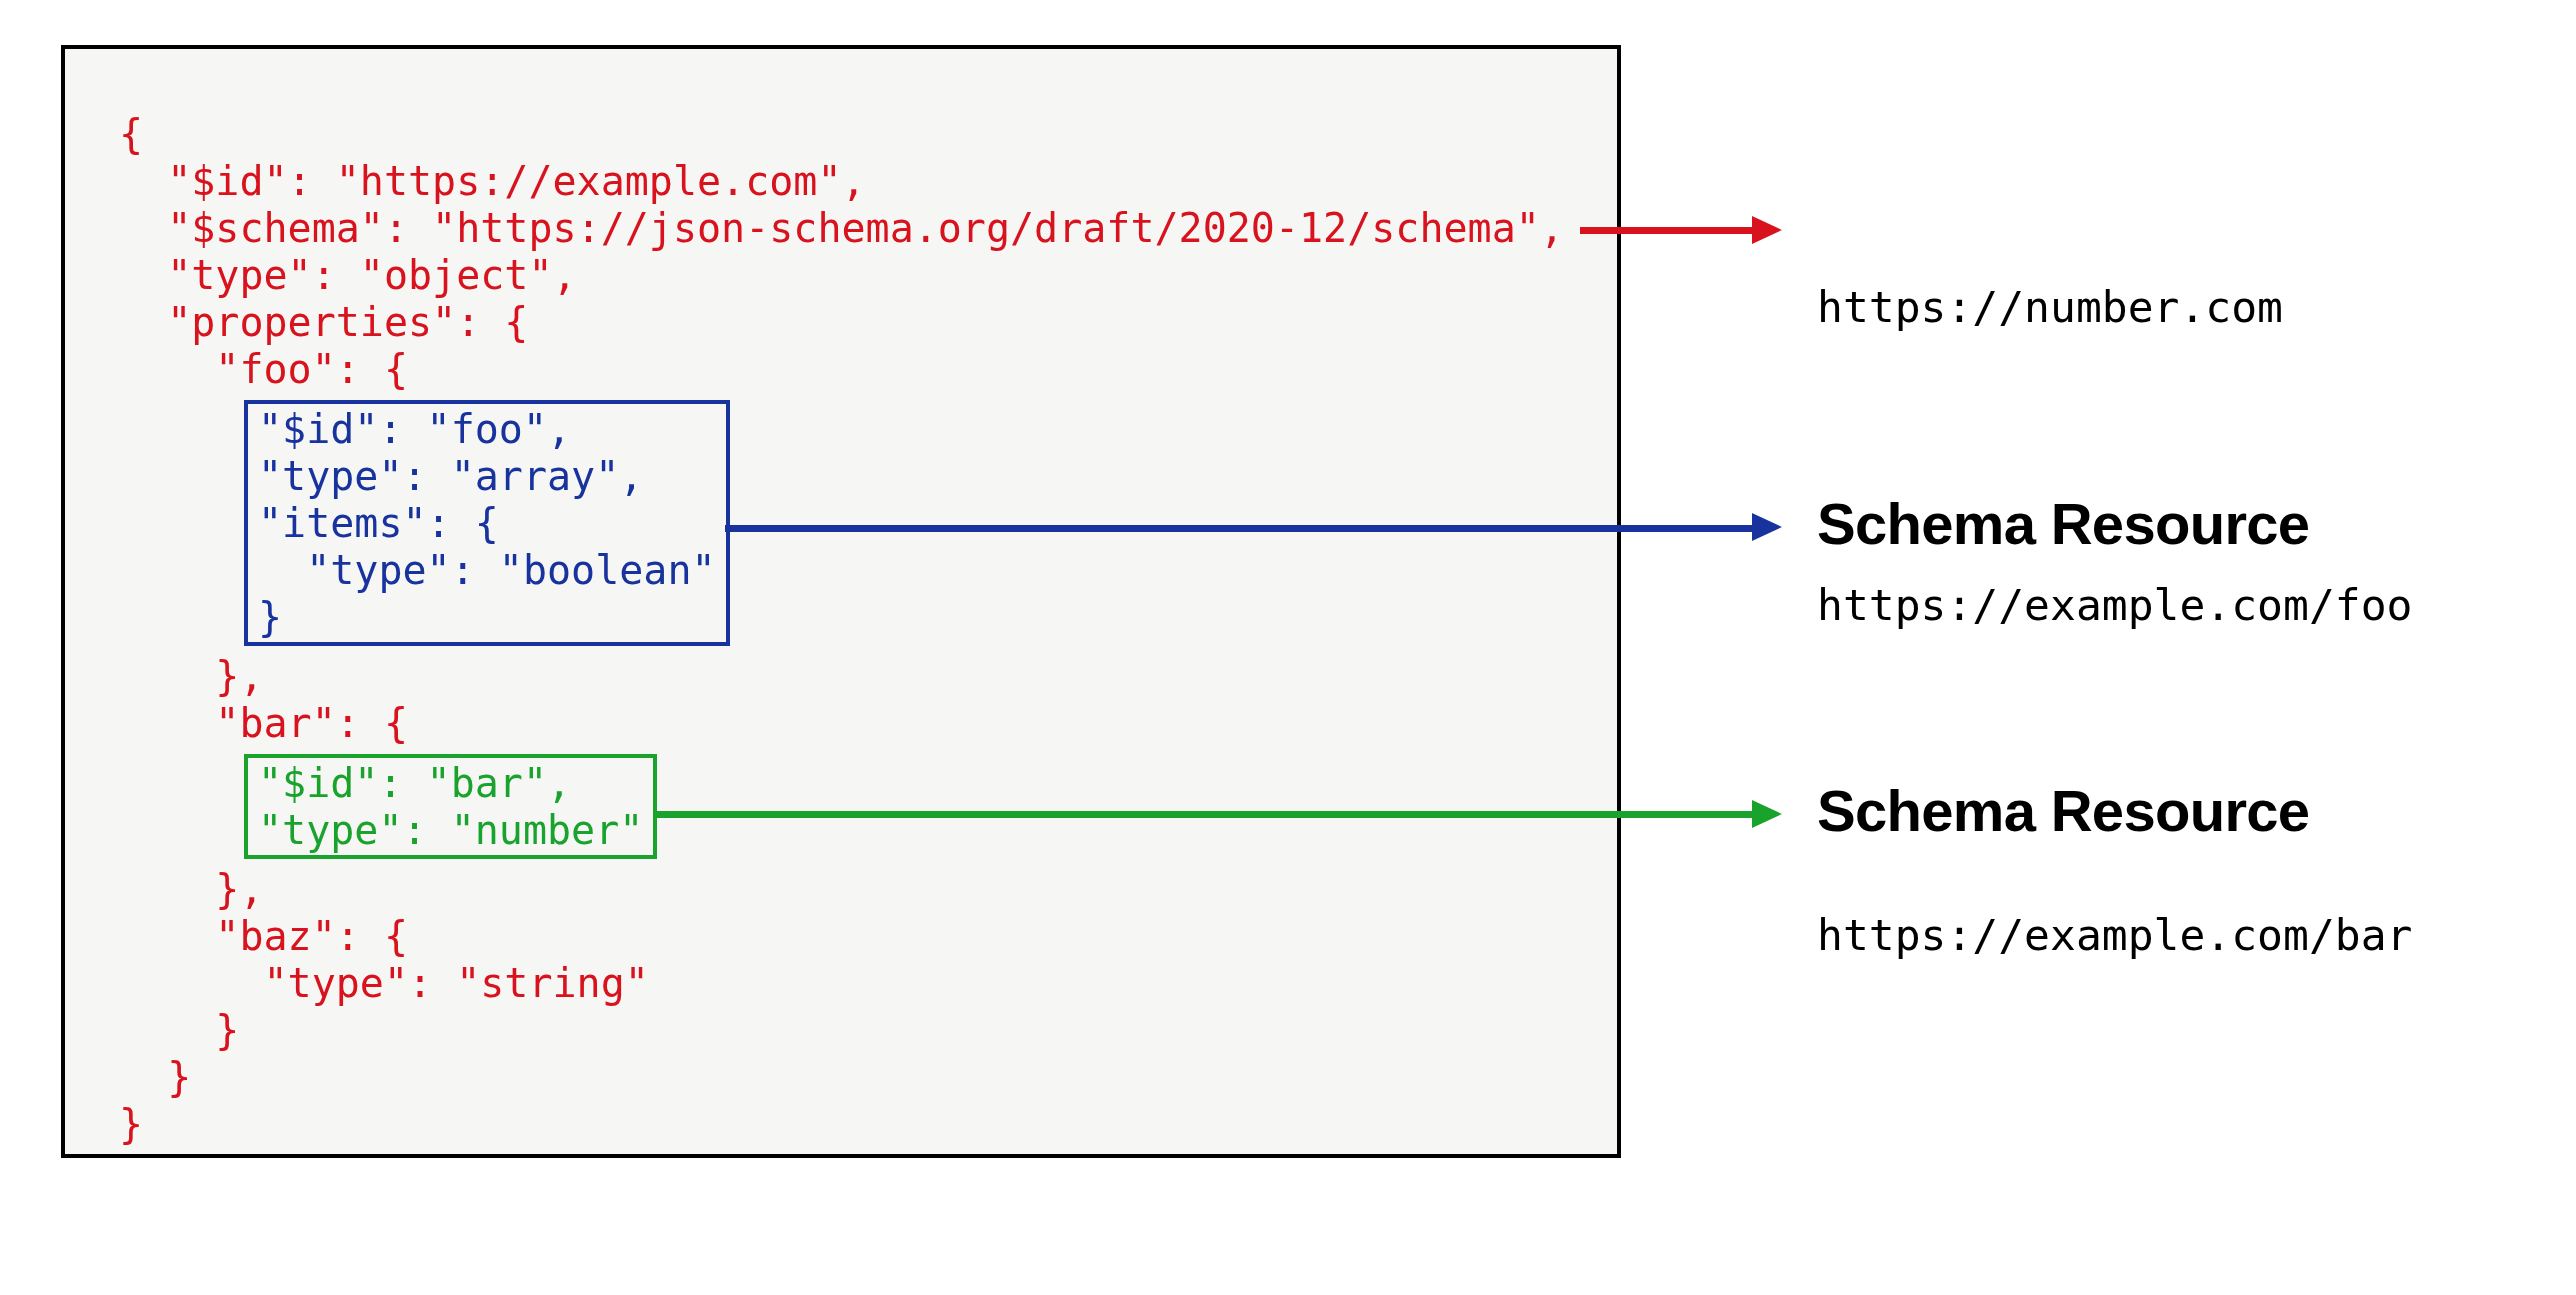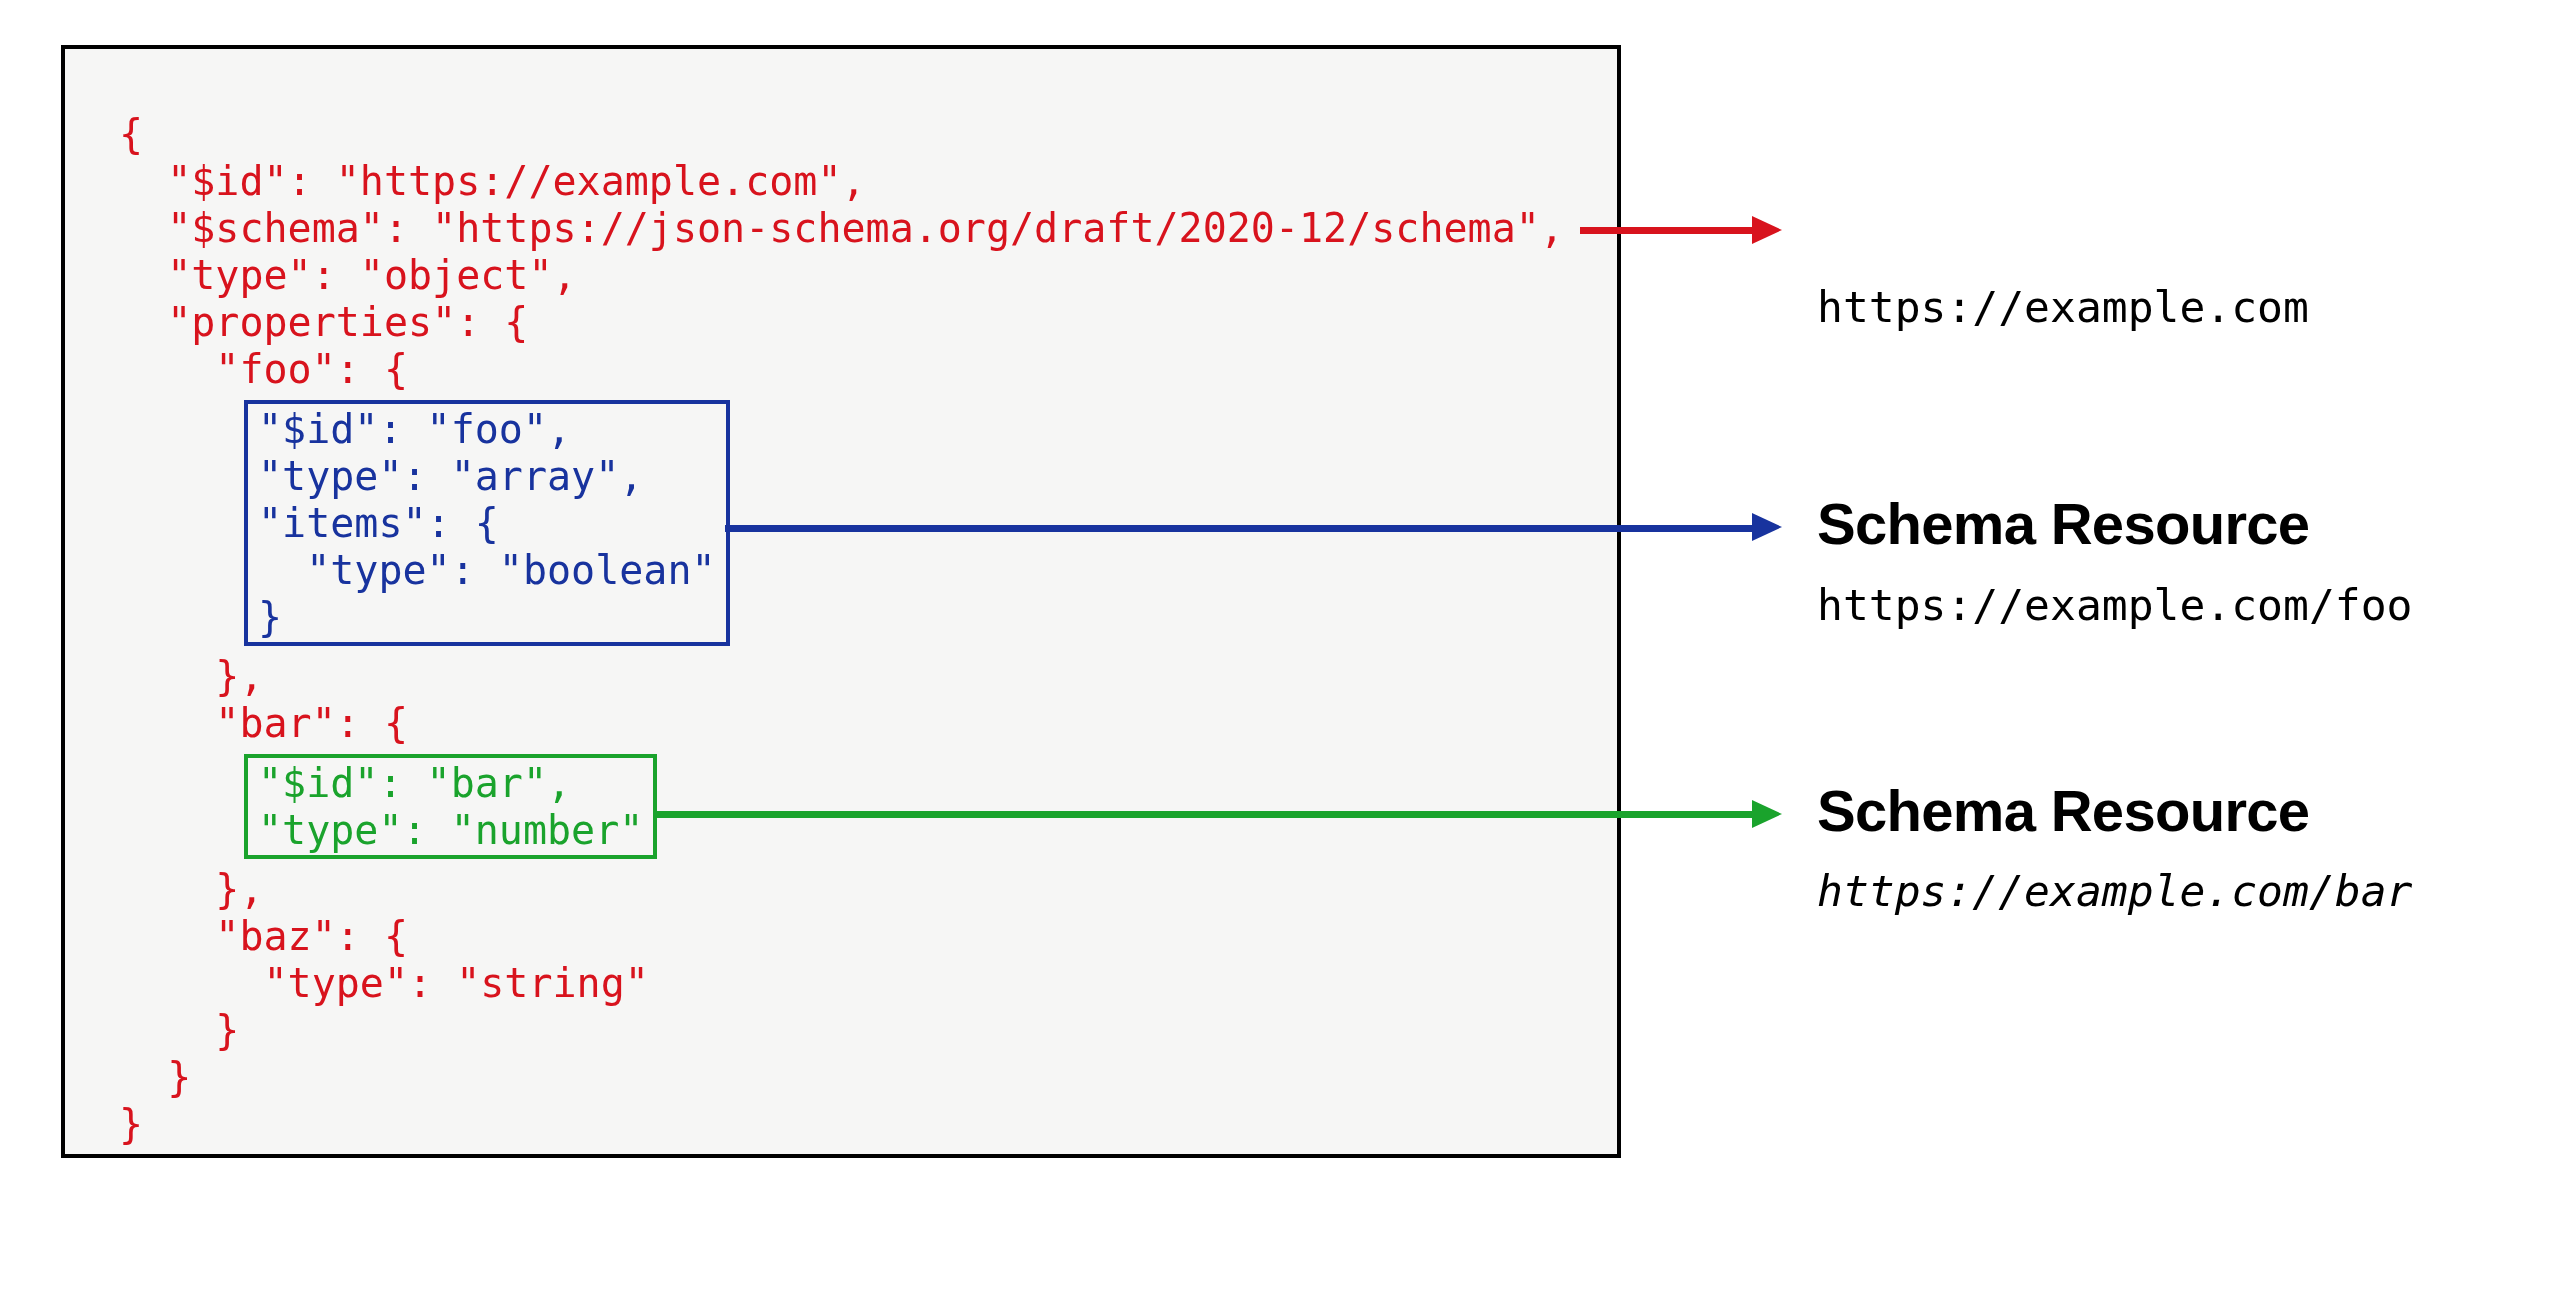--- a/index.html
+++ b/index.html
@@ -35,21 +35,21 @@
   .a-bar  .shaft{left:654px;top:811px;width:1098px;}
   .a-bar  .head {left:1752px;top:800px;}
 
   
   .ann-title{position:absolute;left:1817px;font-family:"Liberation Sans",sans-serif;
              font-weight:700;font-size:58px;line-height:1;letter-spacing:-0.7px;color:var(--label);}
   .ann-url{position:absolute;left:1817px;font-family:"DejaVu Sans Mono",monospace;
            font-size:43px;line-height:1;color:var(--label);}
   .t-root{top:198px;} .u-root{top:286px;}
   .t-foo {top:495px;} .u-foo {top:584px;text-align:right;}
-  .t-bar {top:782px;} .u-bar{top:870px;font-style:italic;}
+  .t-bar {top:782px;} .u-bar{top:914px;}
 </style>
 </head>
 <body>
 
 <div class="stage">
 
   <div class="code-panel"></div>
 
   <pre class="code">{
   "$id": "https://example.com",
@@ -75,21 +75,21 @@
   </div>
   <div class="arrow blue a-foo">
     <div class="shaft"></div>
     <div class="head"></div>
   </div>
   <div class="arrow green a-bar">
     <div class="shaft"></div>
     <div class="head"></div>
   </div>
 
-  <div class="ann-url u-root">https://example.com</div>
+  <div class="ann-url u-root">https://number.com</div>
 
   <div class="ann-title t-foo">Schema Resource</div>
   <div class="ann-url u-foo">https://example.com/foo</div>
 
   <div class="ann-title t-bar">Schema Resource</div>
   <div class="ann-url u-bar">https://example.com/bar</div>
 
 </div>
 
 

